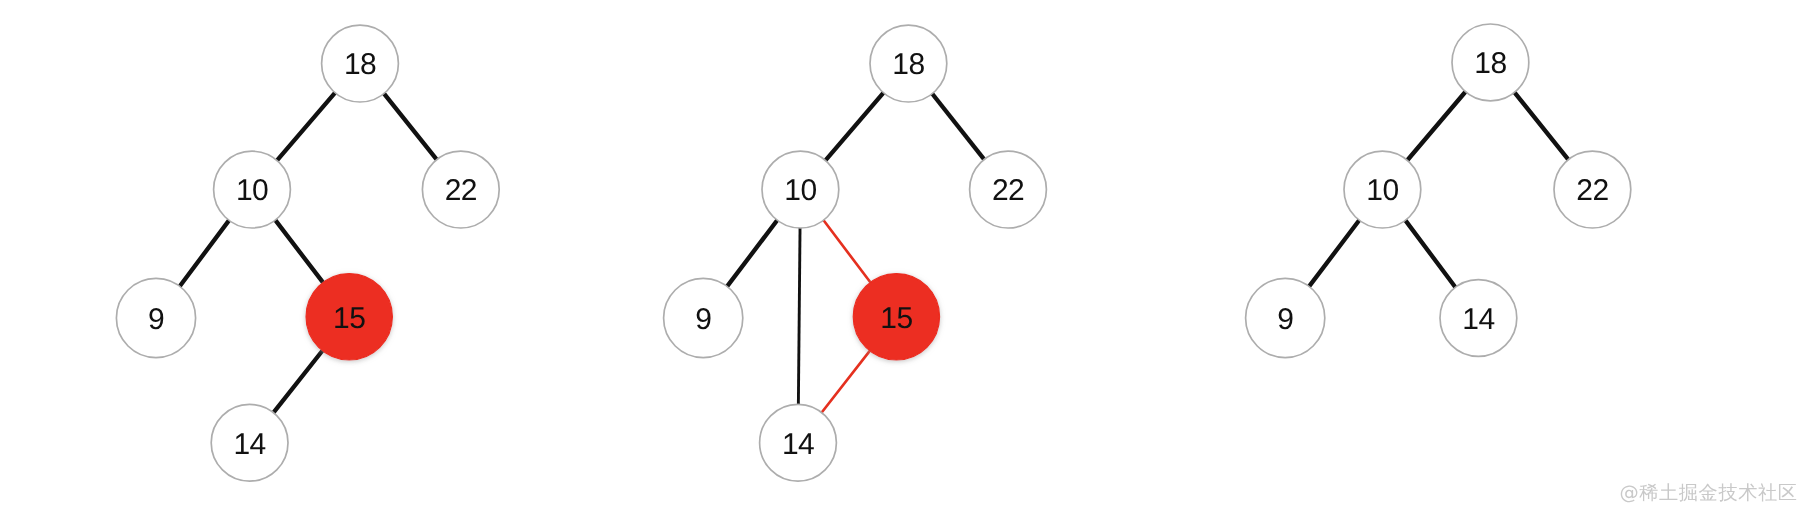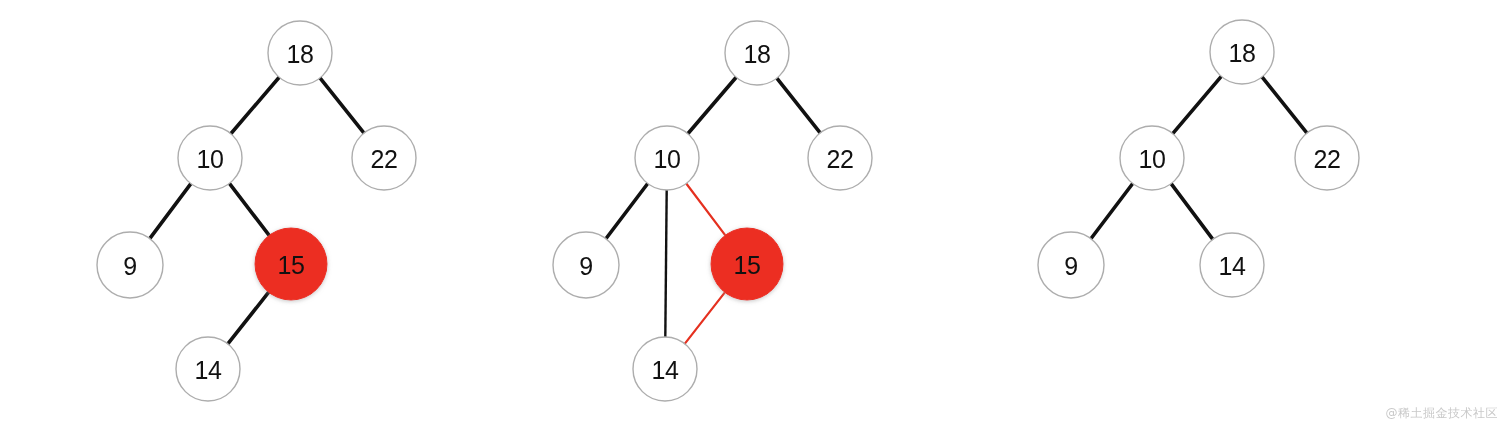--- a/index.html
+++ b/index.html
@@ -52,21 +52,21 @@
   }
   .edge-line.thin-black {
     stroke-width: 2.4;
     stroke-linecap: butt;
   }
   .watermark {
     position: absolute;
     right: 14px;
     bottom: 8px;
     font-family: "DejaVu Sans", sans-serif;
-    font-size: 12px;
+    font-size: 16px;
     color: #c9c9c9;
     letter-spacing: 0.5px;
     white-space: nowrap;
     user-select: none;
   }
 </style>
 </head>
 <body>
 
 <svg id="canvas" viewBox="0 0 1512 430" xmlns="http://www.w3.org/2000/svg">

